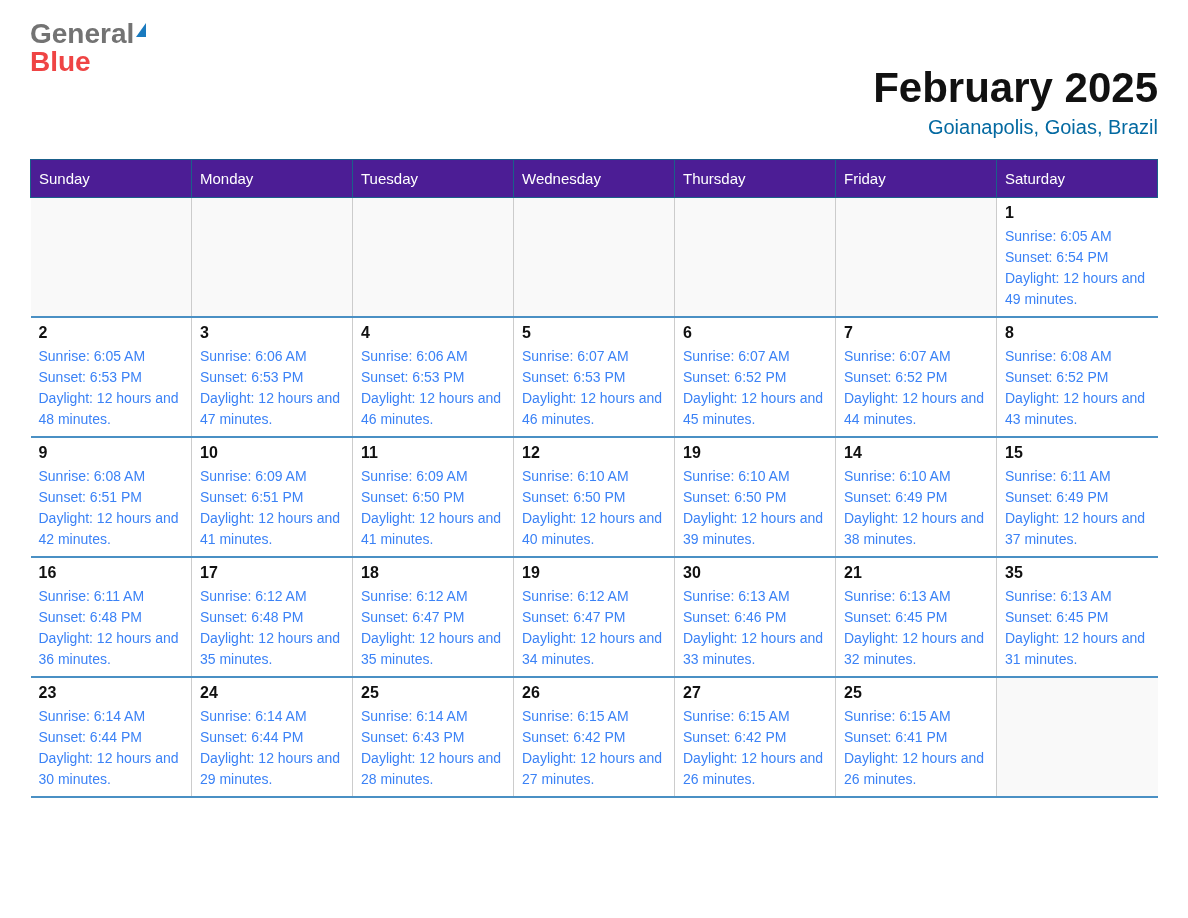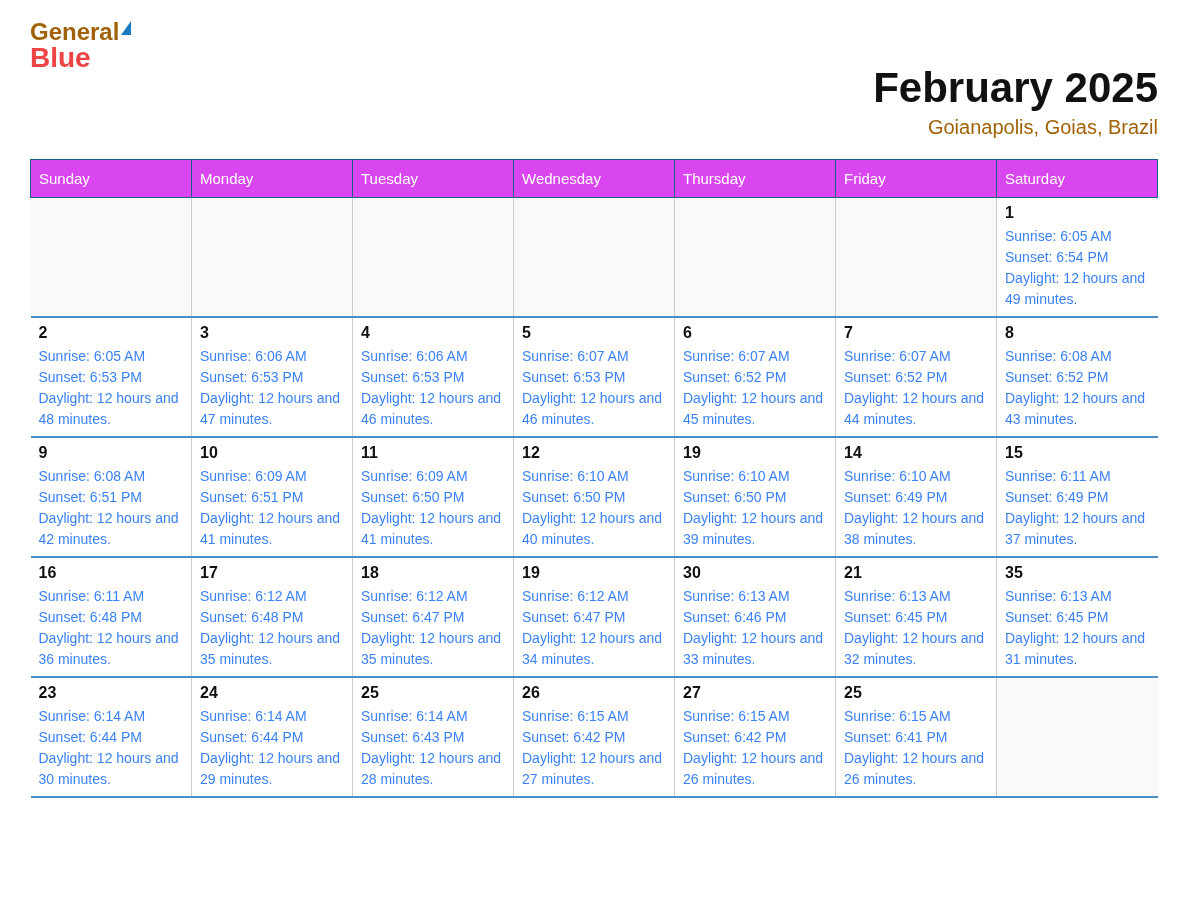--- a/index.html
+++ b/index.html
@@ -14,23 +14,23 @@
       justify-content: space-between;
       align-items: flex-start;
       margin-bottom: 20px;
     }
     .logo {
       display: flex;
       flex-direction: column;
       align-items: flex-start;
     }
     .logo-text-general {
-      font-size: 24px;
-      font-weight: bold;
-      color: #a16207;
+      font-size: 28px;
+      font-weight: bold;
+      color: #737373;
       line-height: 1;
       text-align: center;
     }
     .logo-text-blue {
       font-size: 28px;
       font-weight: bold;
       color: #ef4444;
       line-height: 1;
     }
     .logo-icon {
@@ -53,30 +53,30 @@
     }
     .title-block h1 {
       font-size: 42px;
       font-weight: bold;
       color: #111;
       margin-top: 44px;
     }
     .title-block h2 {
       font-size: 20px;
       font-weight: normal;
-      color: #a16207;
+      color: #0369a1;
       margin-top: 4px;
     }
     .calendar {
       width: 100%;
       border-collapse: collapse;
       table-layout: fixed;
     }
     .calendar thead tr {
-      background-color: #d946ef;
+      background-color: #4c1d95;
     }
     .calendar thead th {
       color: #fff;
       padding: 10px 8px;
       text-align: left;
       font-size: 15px;
       font-weight: normal;
       border: 1px solid #1a5f8a;
     }
     .calendar tbody tr {

